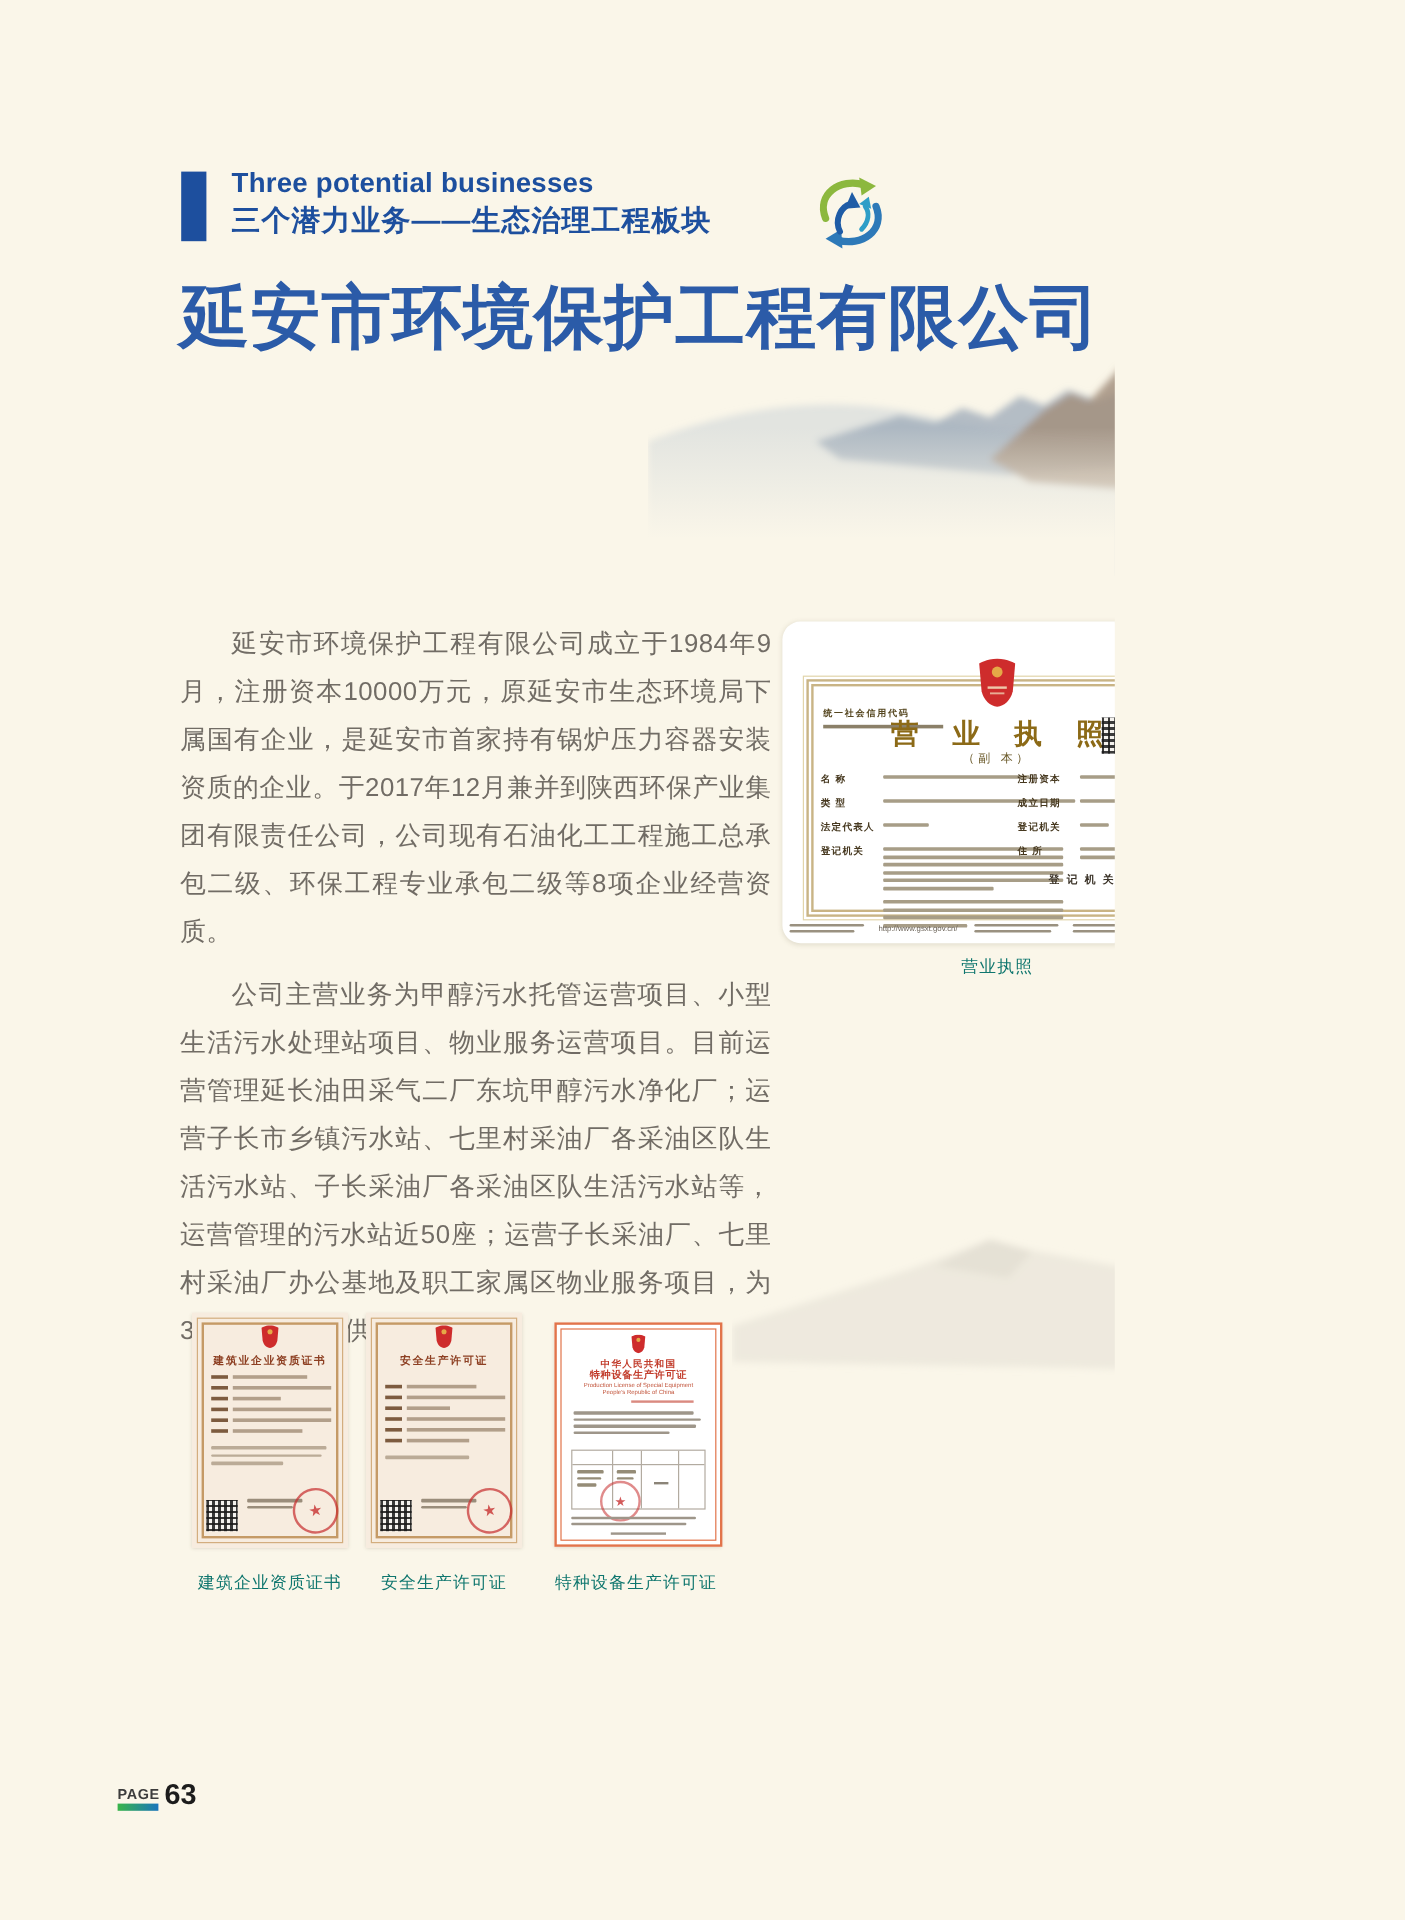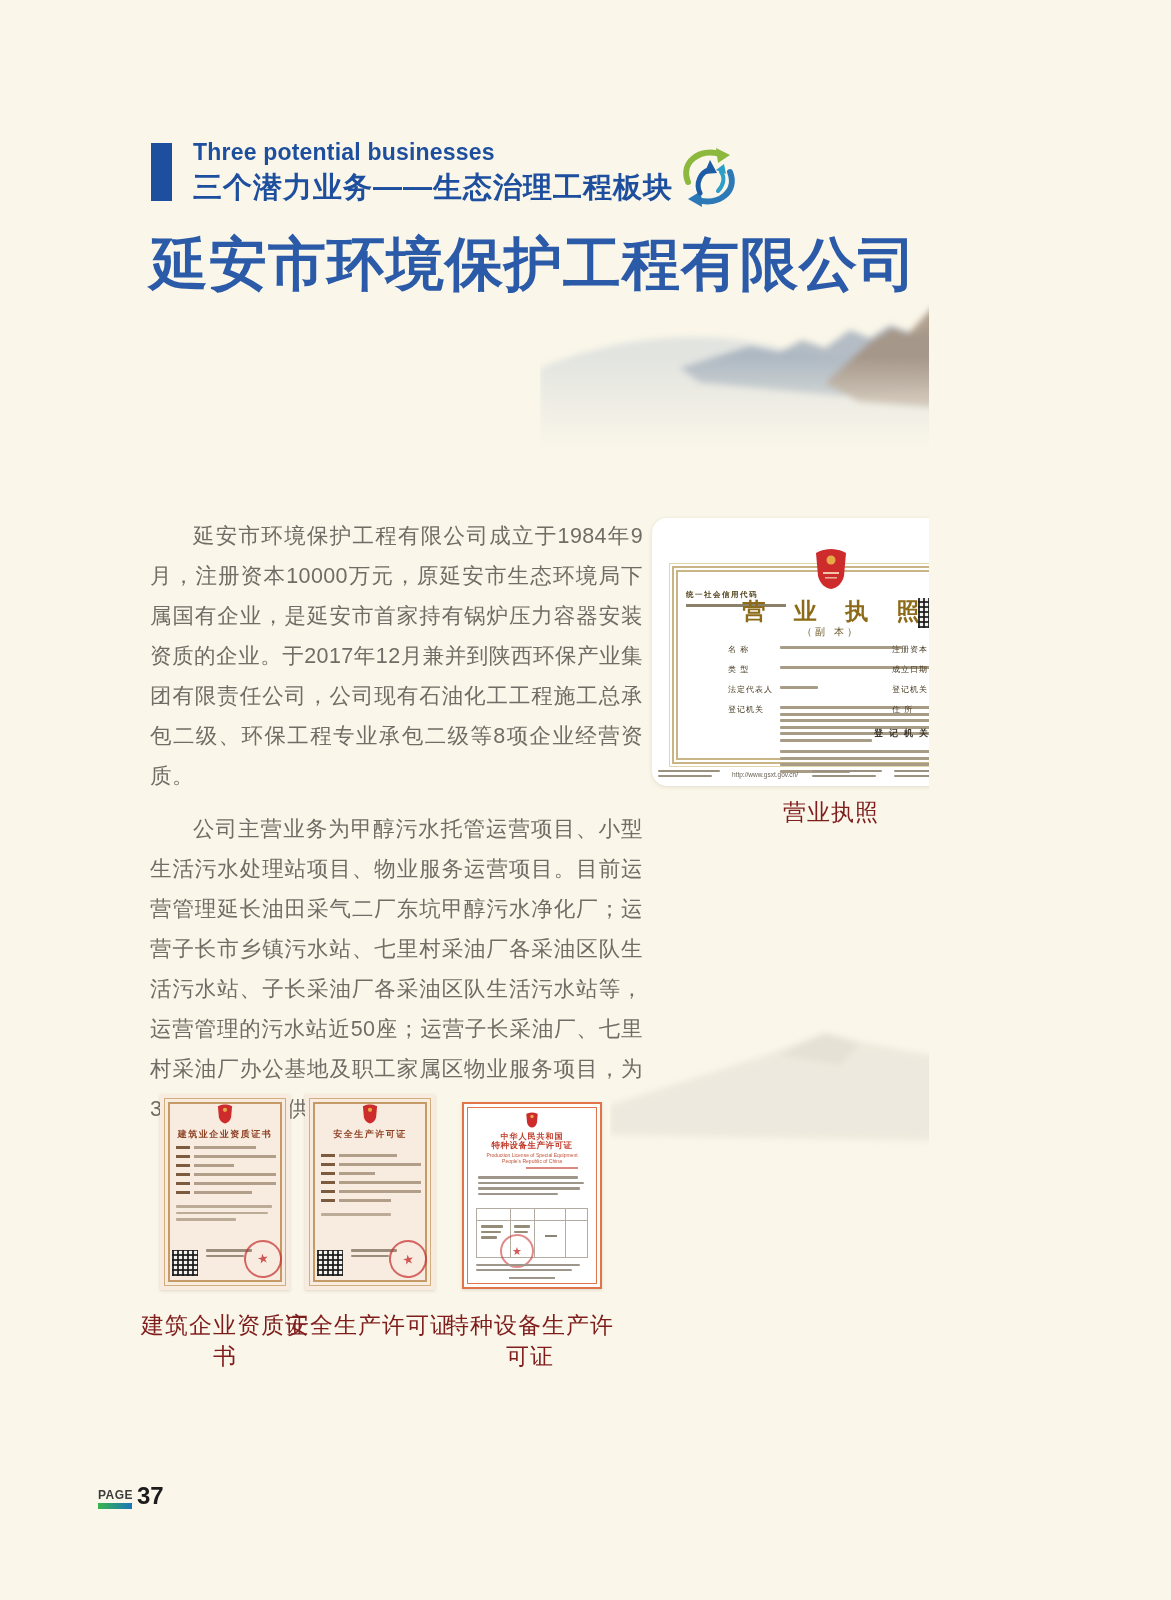--- a/index.html
+++ b/index.html
@@ -3,21 +3,21 @@
 <meta charset="utf-8">
 <style>
   html,body{margin:0;padding:0;background:#faf6e9;}
   .page{position:relative;width:929px;height:1600px;background:#faf6e9;overflow:hidden;
         font-family:"Liberation Sans","DejaVu Sans",sans-serif;}
   .abs{position:absolute;}
 
   
   .accent-bar{left:151px;top:143px;width:21px;height:58px;background:#1d4f9e;}
   .eyebrow-en{left:193px;top:139px;font-size:23px;font-weight:bold;color:#1d4f9e;letter-spacing:.2px;}
-  .eyebrow-zh{left:193px;top:168px;font-size:29px;font-weight:bold;color:#1d4f9e;letter-spacing:1px;}
+  .eyebrow-zh{left:193px;top:168px;font-size:24px;font-weight:bold;color:#1d4f9e;letter-spacing:1px;}
   .logo{left:676px;top:146px;width:66px;height:62px;}
   .company-title{left:150px;top:226px;font-size:58px;font-weight:bold;color:#2b5ba8;letter-spacing:1px;white-space:nowrap;}
 
   
   .section-heading{left:156px;top:420px;font-size:45px;font-weight:bold;color:#4b4846;letter-spacing:2px;}
   .body-text{left:150px;top:516px;width:493px;color:#716c65;font-size:21.5px;line-height:40px;
              text-align:justify;letter-spacing:.4px;}
   .body-text p{margin:0;text-indent:43px;}
   .body-text p + p{margin-top:13px;}
 
@@ -30,34 +30,34 @@
   .lic-code{left:34px;top:72px;width:120px;font-size:7.5px;font-weight:bold;color:#55461f;letter-spacing:1.5px;}
   .lic-code-bar{margin-top:4px;width:100px;height:3px;background:#8b8068;}
   .qr{background:repeating-linear-gradient(90deg,rgba(25,25,25,.85) 0 2px,transparent 2px 5px),
                  repeating-linear-gradient(0deg,rgba(25,25,25,.85) 0 2px,#f4f2ee 2px 5px);}
   .lic-qr{left:266px;top:80px;width:30px;height:30px;}
   .lic-qr-notes{left:302px;top:82px;width:40px;}
   .tl{display:block;height:2.5px;background:#958c77;margin-bottom:3px;border-radius:1px;}
   .lic-col-l{left:32px;top:126px;width:160px;}
   .lic-col-r{left:196px;top:126px;width:136px;}
   .lrow{display:flex;margin-bottom:9px;align-items:flex-start;}
-  .llbl{width:52px;flex-shrink:0;font-size:8px;font-weight:normal;color:#46381f;letter-spacing:1px;margin-left:44px;}
+  .llbl{width:52px;flex-shrink:0;font-size:8px;font-weight:bold;color:#46381f;letter-spacing:1px;}
   .lvals{flex:1;padding-top:2px;}
   .lvals .tl{height:3px;background:#a79d87;margin-bottom:3.5px;}
   .gap{height:5px;}
   .registrar{left:222px;top:209px;font-size:9px;font-weight:bold;color:#3b3328;letter-spacing:6px;white-space:nowrap;}
   .seal{border:2px solid rgba(198,44,44,.7);border-radius:50%;display:flex;align-items:center;justify-content:center;
         color:rgba(198,44,44,.78);}
   .lic-seal{left:279px;top:192px;width:54px;height:54px;font-size:22px;transform:rotate(-12deg);}
   .lic-seal-date{left:286px;top:246px;width:34px;height:2px;background:rgba(198,44,44,.55);}
   .lic-bottom{left:6px;top:252px;right:6px;display:flex;align-items:flex-start;}
   .lic-bottom .cluster{margin-right:12px;}
   .lic-bottom .tl{width:62px;height:2px;background:#9a9180;}
   .lic-url{font-size:6.5px;color:#6a6257;margin-right:14px;margin-top:1px;white-space:nowrap;}
-  .figure-caption{font-size:23px;color:#7f1d1d;text-align:center;letter-spacing:1px;}
+  .figure-caption{font-size:14px;color:#0f766e;text-align:center;letter-spacing:1px;}
   .lic-caption{left:652px;top:797px;width:358px;}
 
   
   .cert-tan{width:130px;height:196px;background:#f7ecdf;box-shadow:0 1px 3px rgba(90,80,50,.18);}
   .cert1{left:160px;top:1094px;font-family:Liberation Serif, serif;}
   .cert2{left:305px;top:1094px;}
   .cframe1{left:4px;top:4px;right:4px;bottom:4px;border:1px solid #d3ad7e;}
   .cframe2{left:8px;top:8px;right:8px;bottom:8px;border:2px solid #c59a66;}
   .cert-emblem{left:50%;top:10px;transform:translateX(-50%);width:16px;height:20px;}
   .cert-title{left:0;top:34px;width:100%;text-align:center;font-size:9px;font-weight:bold;color:#8d3f22;letter-spacing:1.5px;}
@@ -411,15 +411,15 @@
     </div>
     <div class="abs c3-capbar"></div>
   </div>
 
   <div class="abs figure-caption cert-caption-row cap1">建筑企业资质证书</div>
   <div class="abs figure-caption cert-caption-row cap2">安全生产许可证</div>
   <div class="abs figure-caption cert-caption-row cap3">特种设备生产许可证</div>
 
   <div class="abs footer-page">PAGE</div>
   <div class="abs footer-bar"></div>
-  <div class="abs footer-num">37</div>
+  <div class="abs footer-num">63</div>
 
 </div>
 
 </body></html>

